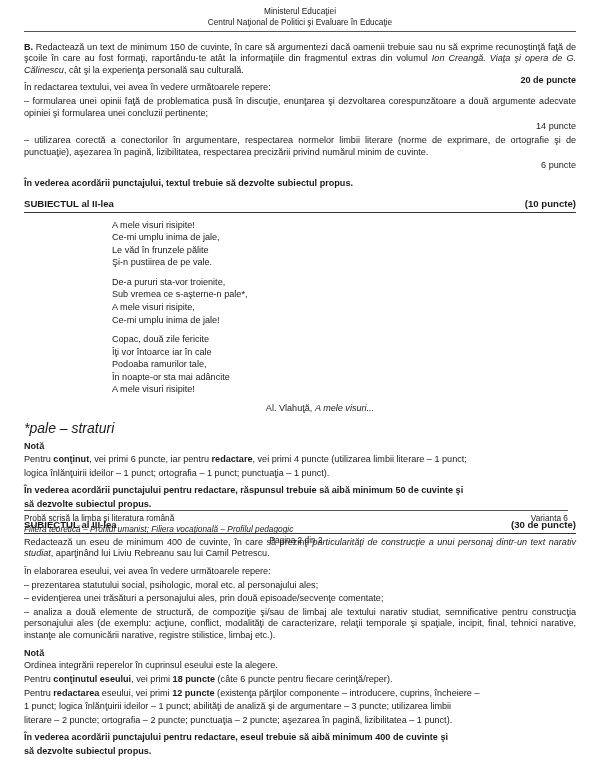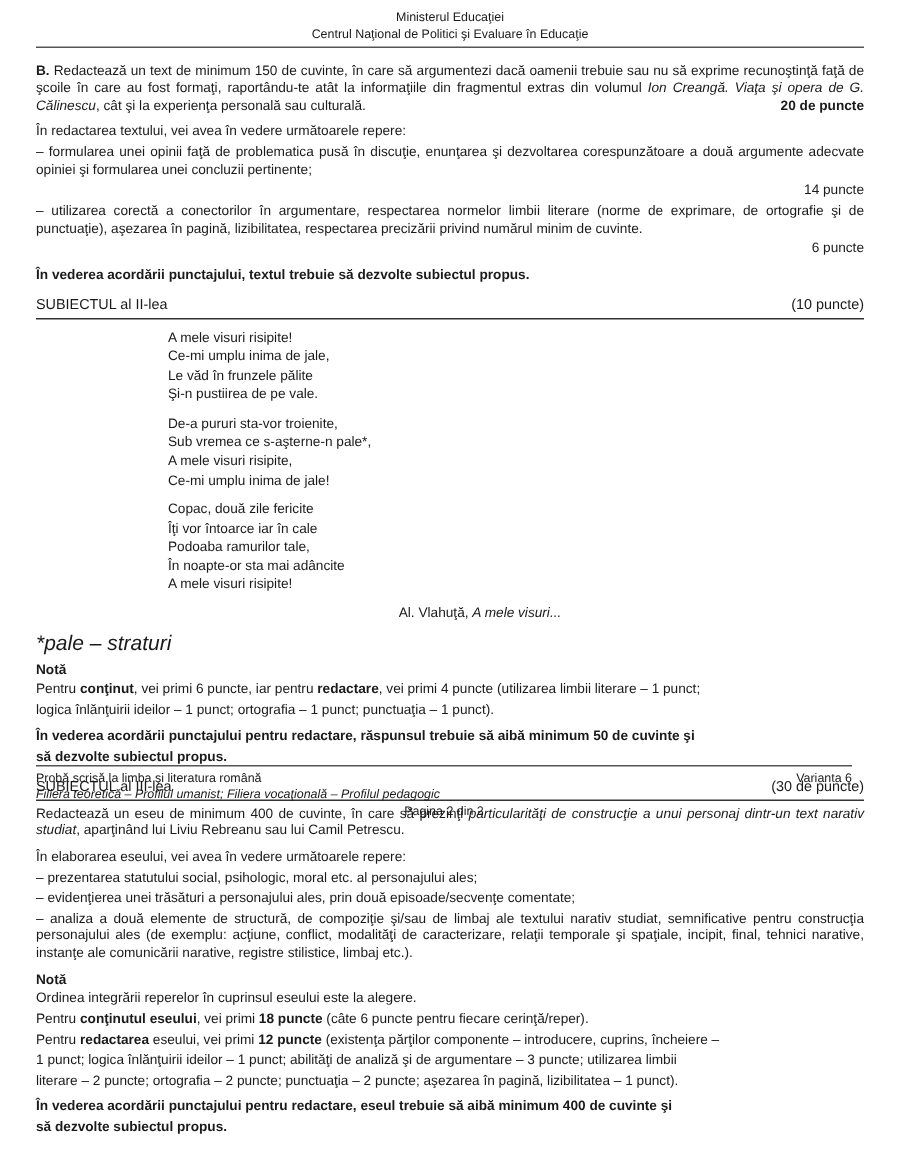--- a/index.html
+++ b/index.html
@@ -44,21 +44,21 @@
   .i { font-style: italic; }
   .blockgap { height: 7px; }
   .smallgap { height: 4px; }
   .align-right {
     text-align: right;
   }
   .subject-head {
     display: flex;
     justify-content: space-between;
     align-items: baseline;
-    font-weight: normal;
+    font-weight: bold;
     font-size: 9.6px;
     border-bottom: 1px solid #333;
     padding-bottom: 1px;
     margin-bottom: 3px;
     gap: 44px;
   }
   .poem {
     margin: 6px 0 4px 0;
     padding-left: 88px;
     font-size: 9.1px;
@@ -109,21 +109,21 @@
 
   <div class="header">
     <div class="line1">Ministerul Educaţiei</div>
     <div class="line2">Centrul Naţional de Politici şi Evaluare în Educaţie</div>
   </div>
   <hr class="hr-top">
 
   <div>
     <p>
       <span class="b">B.</span><span> Redactează un text de minimum 150 de cuvinte, în care să argumentezi dacă oamenii trebuie sau nu să exprime recunoştinţă faţă de şcoile în care au fost formaţi, raportându-te atât la informaţiile din fragmentul extras din volumul </span><span class="i">Ion Creangă. Viaţa şi opera de G. Călinescu</span><span>, cât şi la experienţa personală sau culturală.</span>
-      <span class="b" style="float:right;">20 de puncte</span>
+      <span class="b" style="float:right;margin-top:10px;">20 de puncte</span>
     </p>
     <div class="smallgap"></div>
     <p>În redactarea textului, vei avea în vedere următoarele repere:</p>
     <p>– formularea unei opinii faţă de problematica pusă în discuţie, enunţarea şi dezvoltarea corespunzătoare a două argumente adecvate opiniei şi formularea unei concluzii pertinente;</p>
     <p class="align-right">14 puncte</p>
     <p>– utilizarea corectă a conectorilor în argumentare, respectarea normelor limbii literare (norme de exprimare, de ortografie şi de punctuaţie), aşezarea în pagină, lizibilitatea, respectarea precizării privind numărul minim de cuvinte.</p>
     <p class="align-right">6 puncte</p>
     <div class="smallgap"></div>
     <p class="b">În vederea acordării punctajului, textul trebuie să dezvolte subiectul propus.</p>
   </div>

